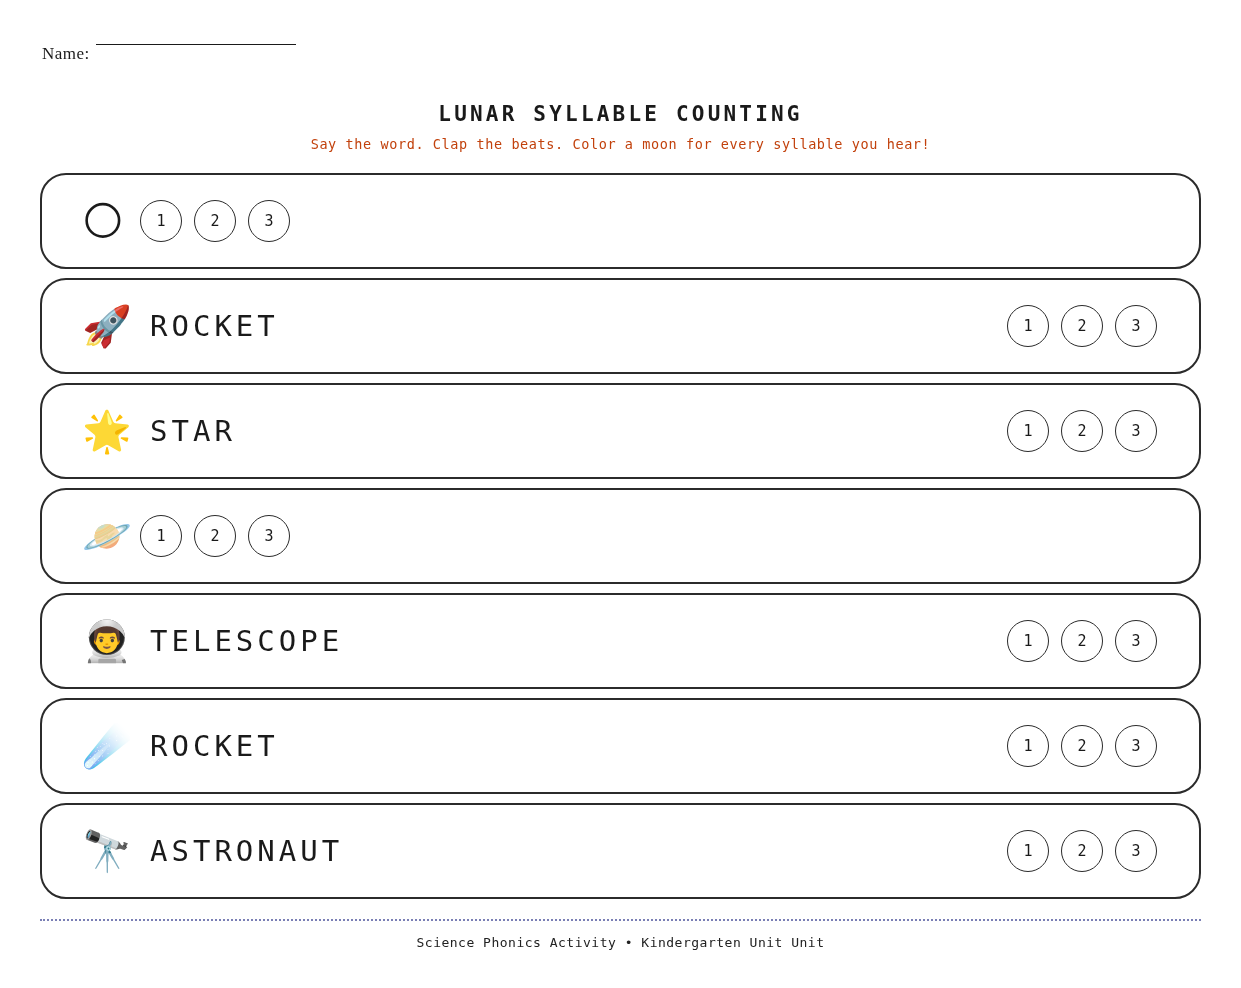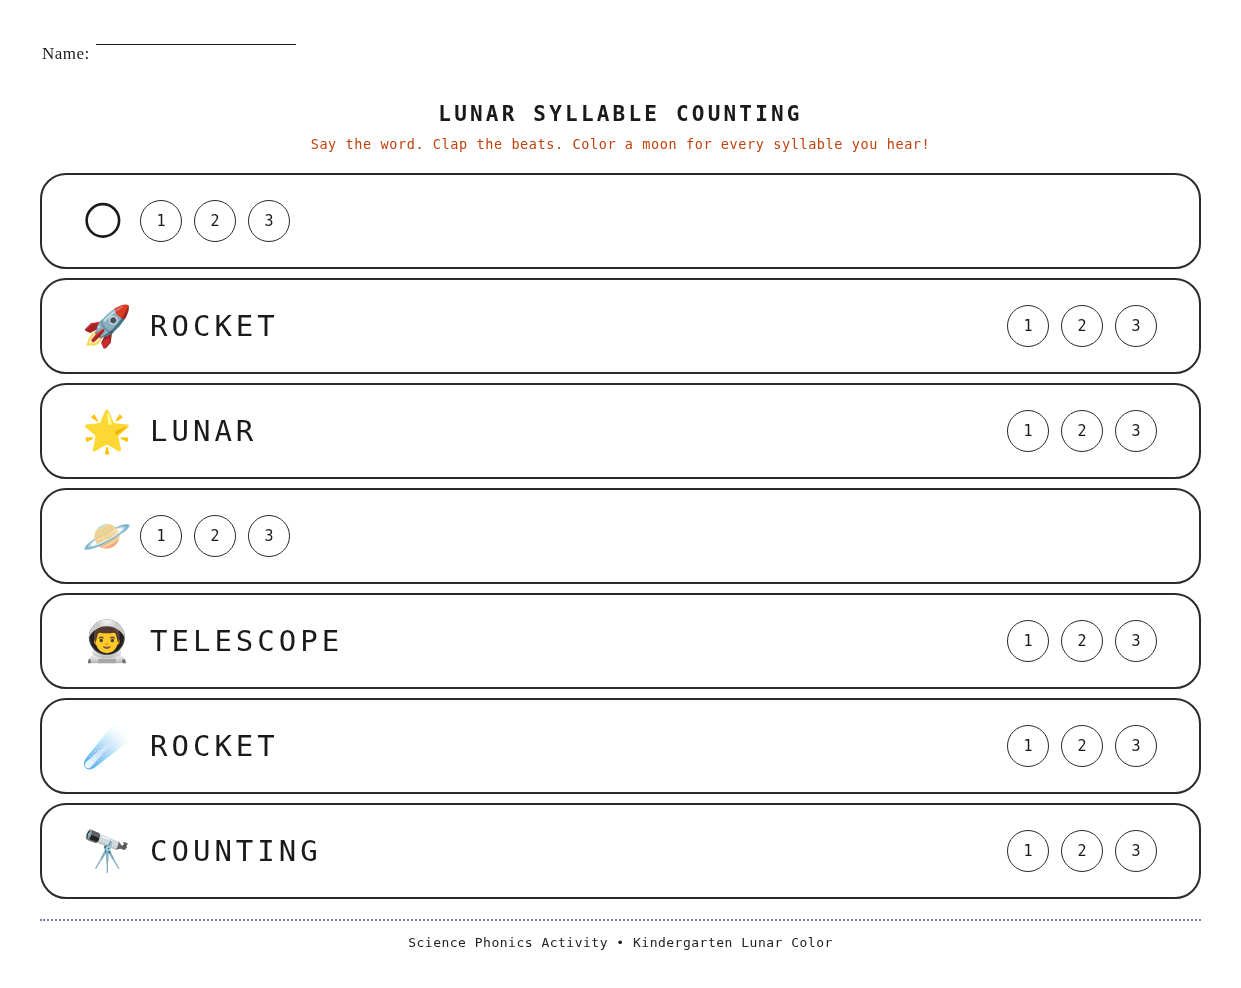--- a/index.html
+++ b/index.html
@@ -164,21 +164,21 @@
         <span class="row-emoji">🚀</span>
         <span class="row-word">ROCKET</span>
         <span class="moons">
           <span class="moon">1</span>
           <span class="moon">2</span>
           <span class="moon">3</span>
         </span>
       </div>
       <div class="row">
         <span class="row-emoji">🌟</span>
-        <span class="row-word">LUNAR</span>
+        <span class="row-word">STAR</span>
         <span class="moons">
           <span class="moon">1</span>
           <span class="moon">2</span>
           <span class="moon">3</span>
         </span>
       </div>
       <div class="row">
         <span class="row-emoji">🪐</span>
         <span class="moons">
           <span class="moon">1</span>
@@ -199,27 +199,27 @@
         <span class="row-emoji">☄️</span>
         <span class="row-word">ROCKET</span>
         <span class="moons">
           <span class="moon">1</span>
           <span class="moon">2</span>
           <span class="moon">3</span>
         </span>
       </div>
       <div class="row">
         <span class="row-emoji">🔭</span>
-        <span class="row-word">COUNTING</span>
+        <span class="row-word">ASTRONAUT</span>
         <span class="moons">
           <span class="moon">1</span>
           <span class="moon">2</span>
           <span class="moon">3</span>
         </span>
       </div>
     </div>
 
   <div class="footer">
     <div class="footer-divider"></div>
-    <div class="footer-text">Science Phonics Activity • Kindergarten Lunar Color</div>
+    <div class="footer-text">Science Phonics Activity • Kindergarten Unit Unit</div>
   </div>
 
 </div>
 
 </body></html>

